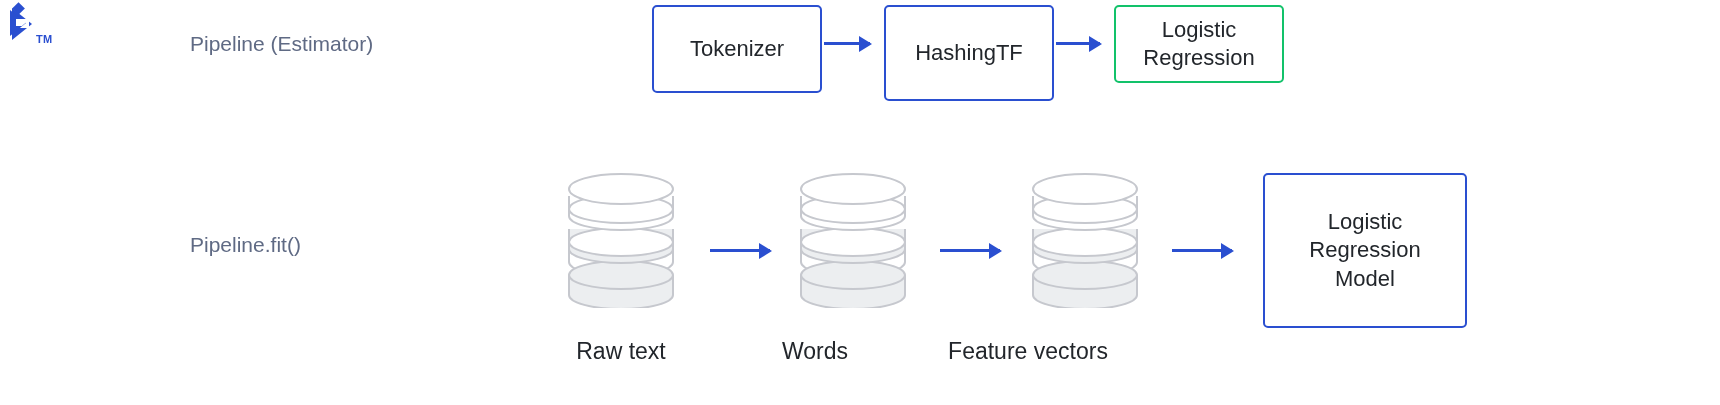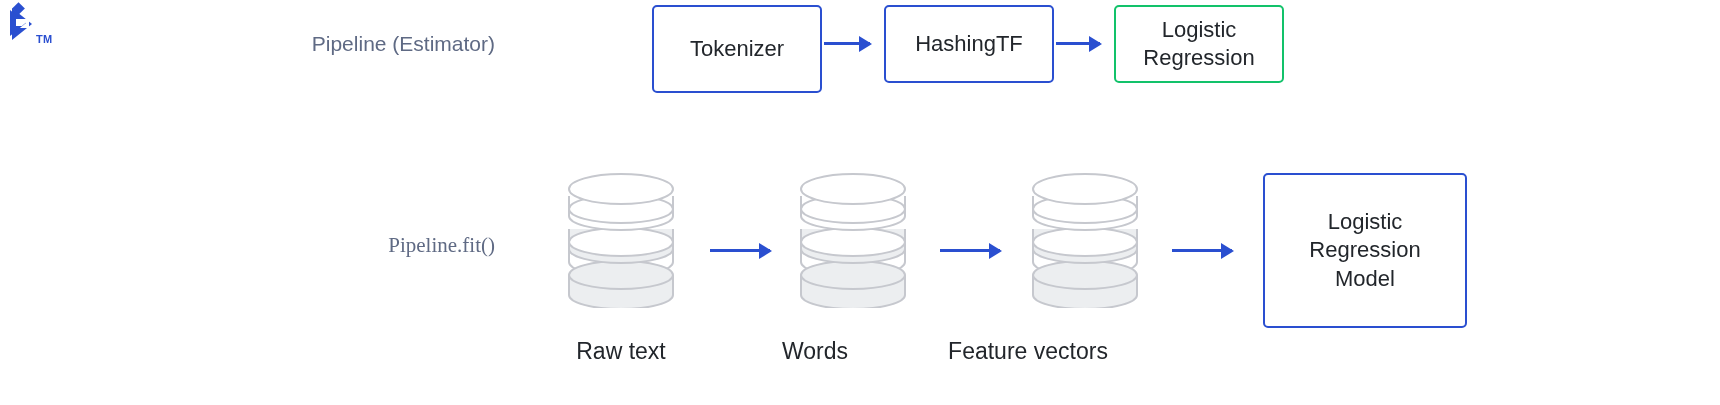--- a/index.html
+++ b/index.html
@@ -34,45 +34,45 @@
     margin-top: 30px;
   }
 
   
   .row-label {
     position: absolute;
     color: #5f6a84;
     font-size: 21px;
     font-weight: 400;
     white-space: nowrap;
-    text-align: right;
+    text-align: left;
   }
   #label-estimator { left: 190px; top: 32px; width: 305px; }
-  #label-fit       { left: 190px; top: 233px; width: 305px; font-family: Liberation Serif, serif; }
+  #label-fit       { left: 190px; top: 233px; width: 305px; }
 
   
   .node-box {
     position: absolute;
     box-sizing: border-box;
     background: #ffffff;
     border: 2px solid #2a4fd0;
     border-radius: 5px;
     display: flex;
     align-items: center;
     justify-content: center;
     text-align: center;
     color: #22262b;
     font-size: 22px;
     line-height: 1.28;
     font-weight: 400;
   }
   .node-box.green { border-color: #12c26a; }
 
   #box-tokenizer { left: 652px;  top: 5px;   width: 170px; height: 88px; }
-  #box-hashingtf { left: 884px;  top: 5px;   width: 170px; height: 78px; }
+  #box-hashingtf { left: 884px;  top: 5px;   width: 170px; height: 96px; }
   #box-logreg    { left: 1114px; top: 5px;   width: 170px; height: 78px; }
   #box-lrmodel   { left: 1263px; top: 173px; width: 204px; height: 155px; }
 
   
   .arrow {
     position: absolute;
     height: 3px;
     background: #2a4fd0;
   }
   .arrow::after {

